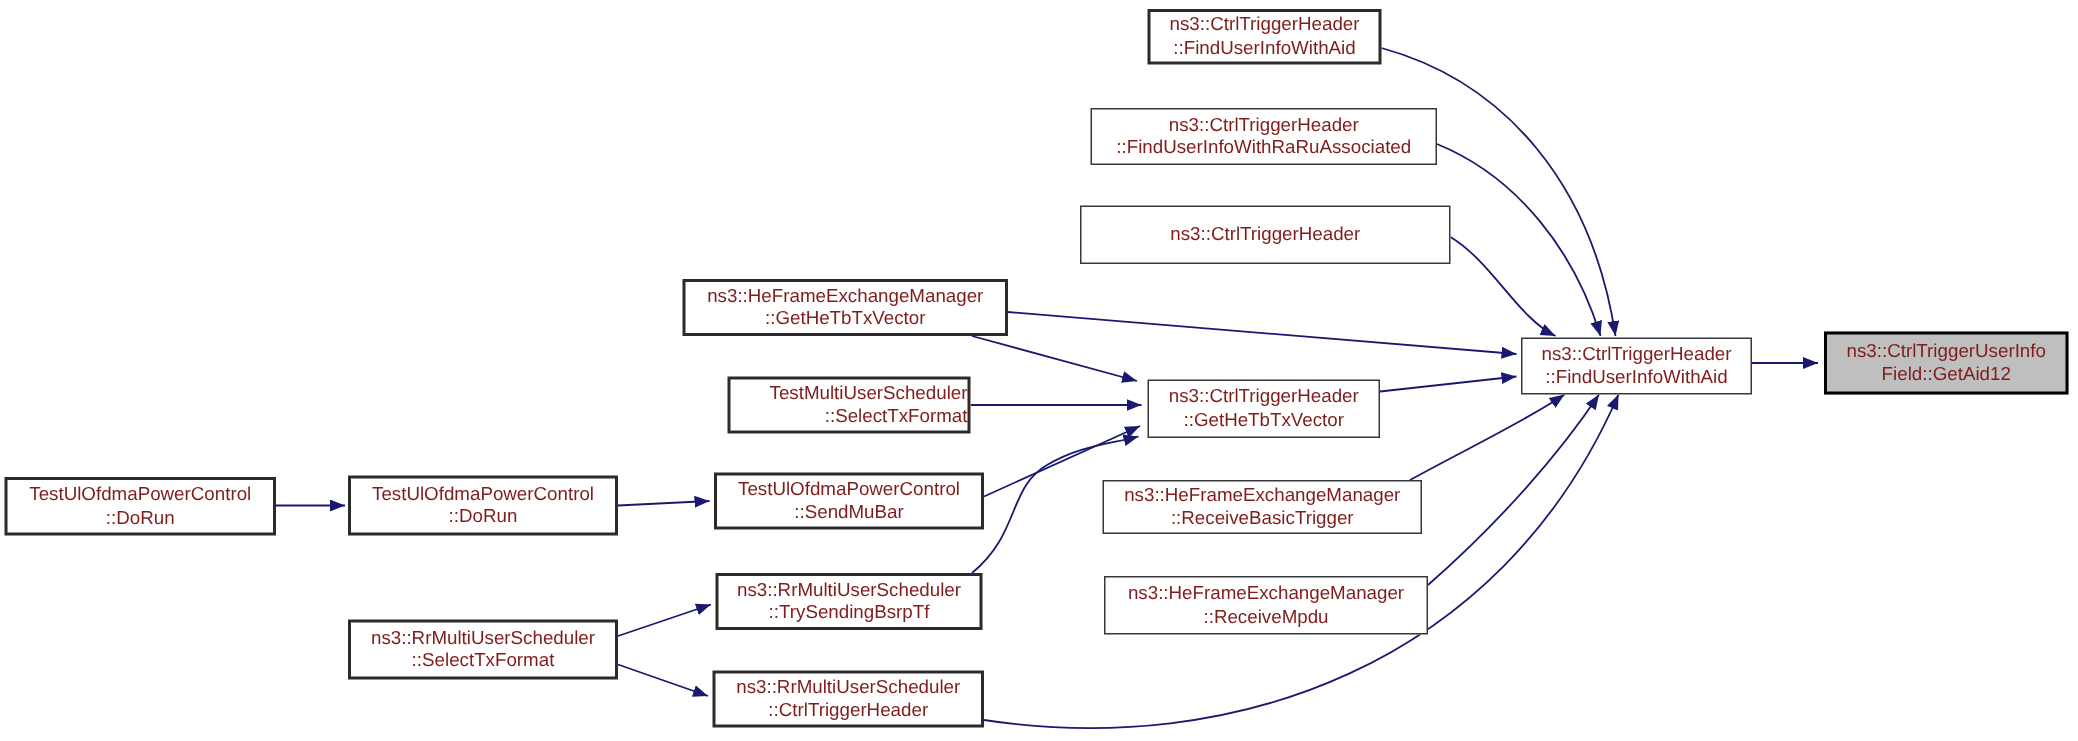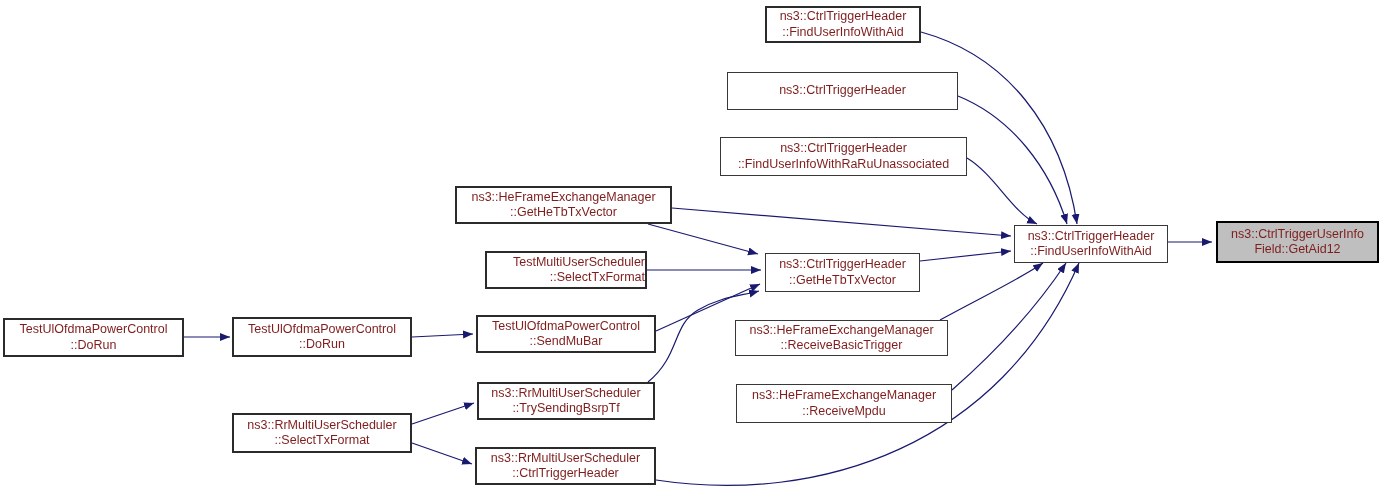--- a/index.html
+++ b/index.html
@@ -63,24 +63,24 @@
         <path d="M1168,242 L1212,242" fill="none" stroke="#191970" stroke-width="1.2" marker-end="url(#arrowhead)"></path>
       </g>
   </svg>
   <div id="nodes">
       <div class="node thick" style="left: 765px; top: 6px; width: 156px; height: 37px;">
         <span class="line">ns3::CtrlTriggerHeader</span>
         <span class="line">::FindUserInfoWithAid</span>
       </div>
       <div class="node" style="left: 727px; top: 72px; width: 231px; height: 38px;">
         <span class="line">ns3::CtrlTriggerHeader</span>
+        <span class="line">::FindUserInfoWithRaRuAssociated</span>
       </div>
       <div class="node" style="left: 720px; top: 137px; width: 247px; height: 39px;">
         <span class="line">ns3::CtrlTriggerHeader</span>
-        <span class="line">::FindUserInfoWithRaRuUnassociated</span>
       </div>
       <div class="node thick" style="left: 455px; top: 186px; width: 217px; height: 38px;">
         <span class="line">ns3::HeFrameExchangeManager</span>
         <span class="line">::GetHeTbTxVector</span>
       </div>
       <div class="node thick" style="left: 485px; top: 251px; width: 162px; height: 38px; align-items: flex-end;">
         <span class="line">TestMultiUserScheduler</span>
         <span class="line">::SelectTxFormat</span>
       </div>
       <div class="node" style="left: 765px; top: 253px; width: 155px; height: 39px;">

